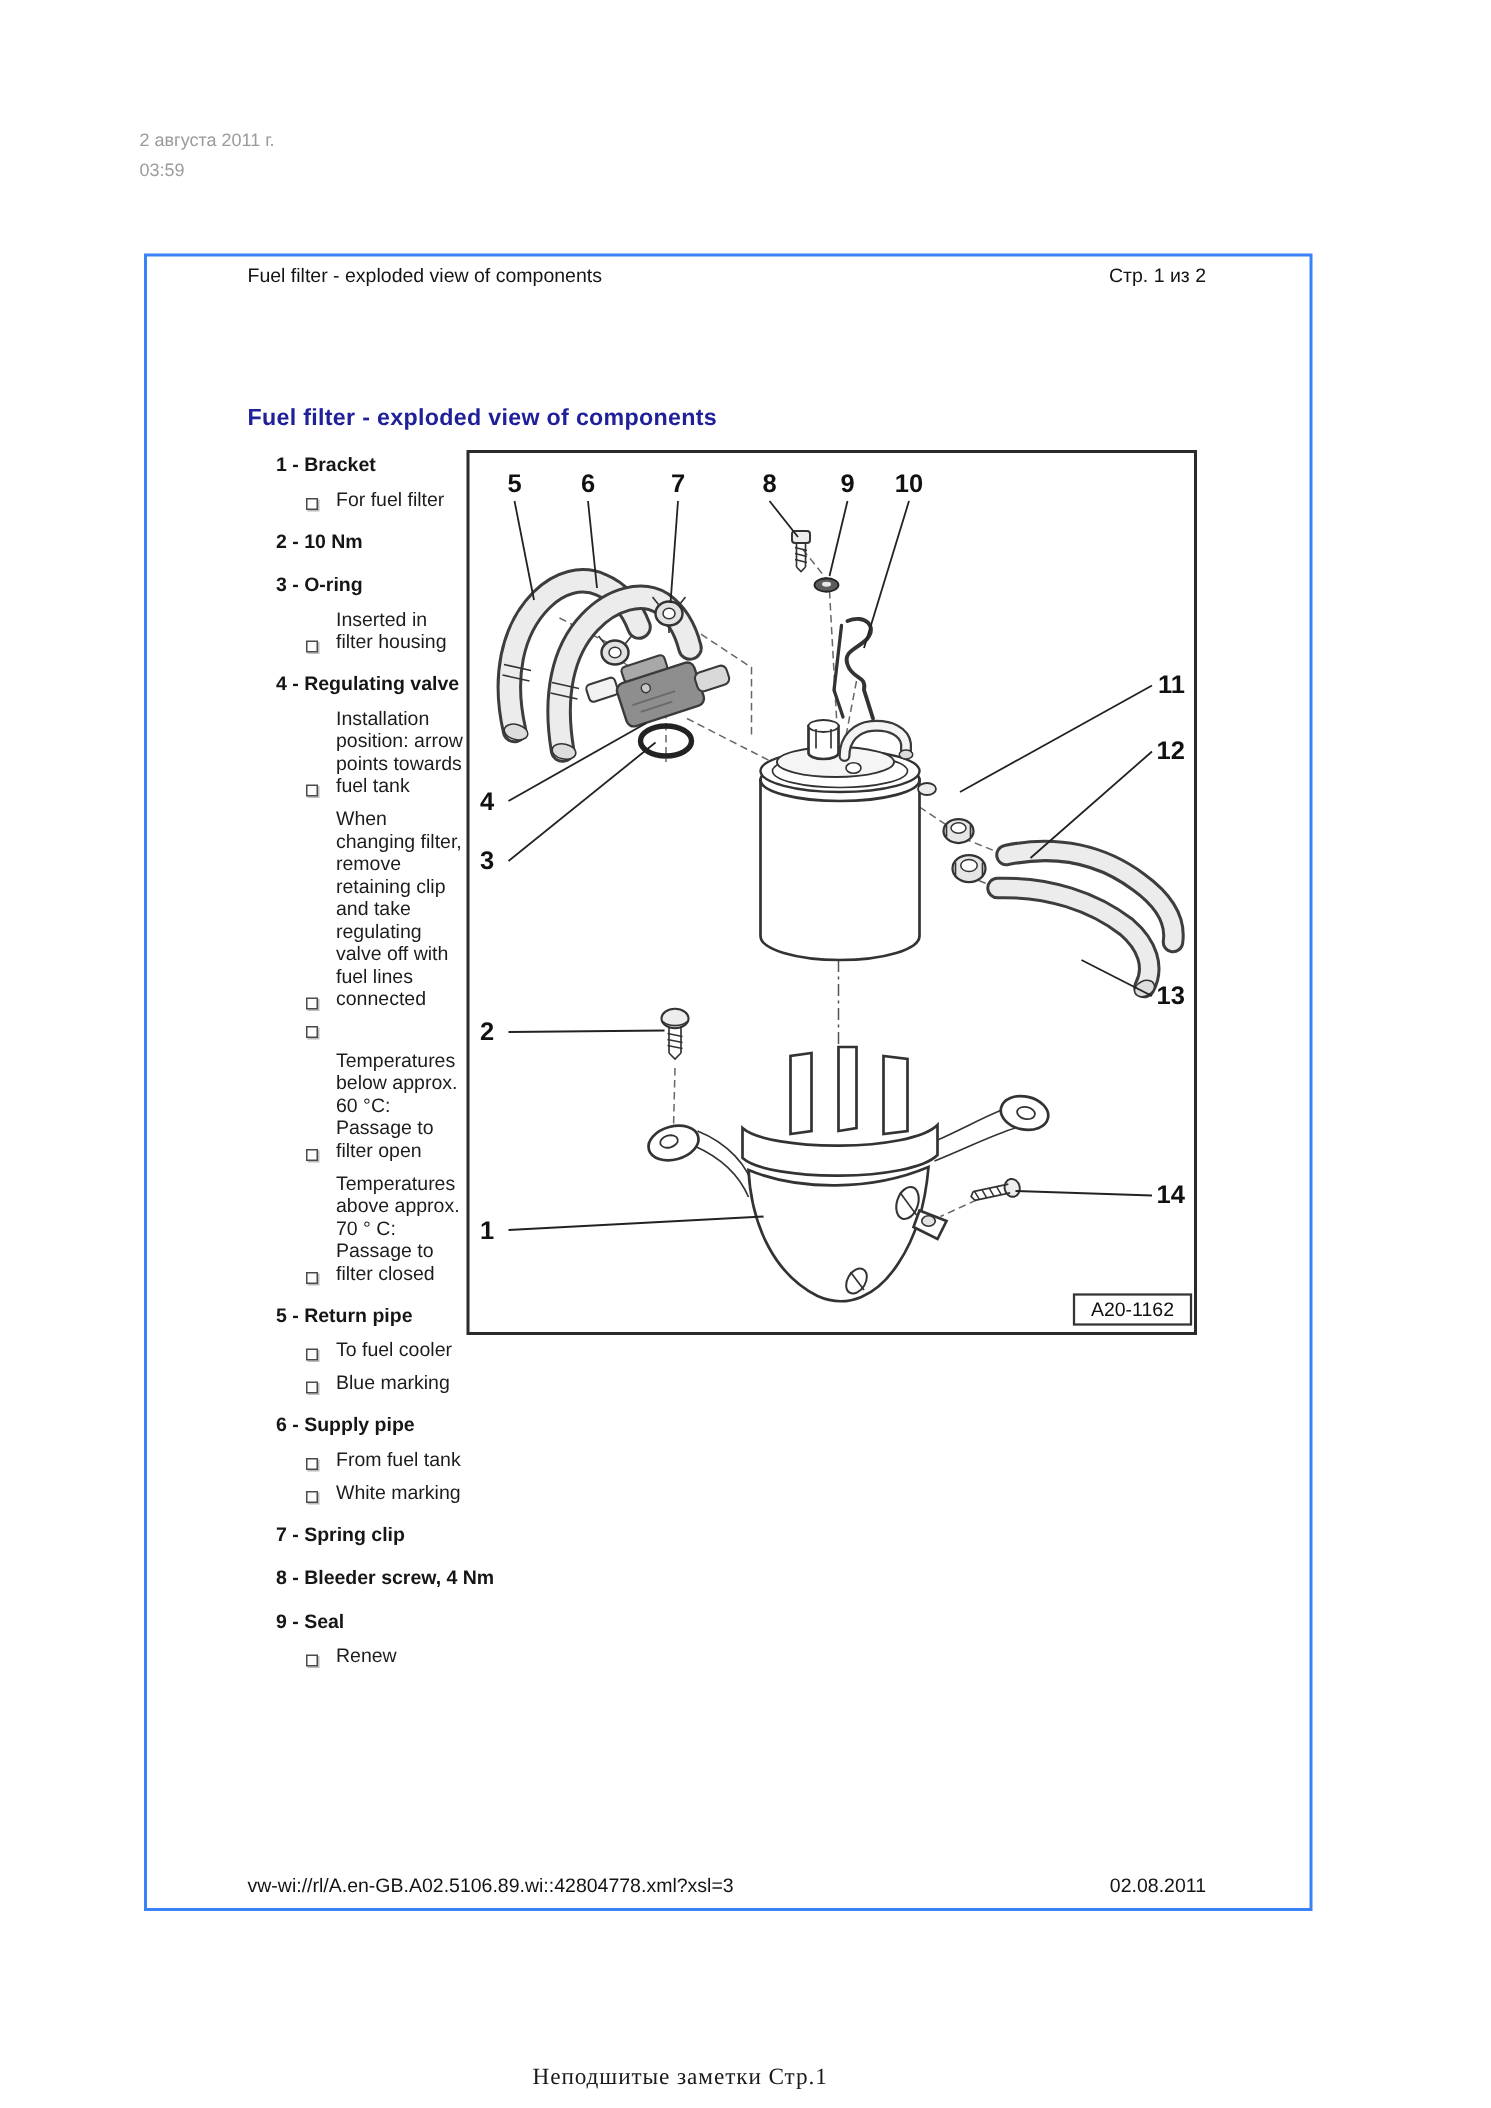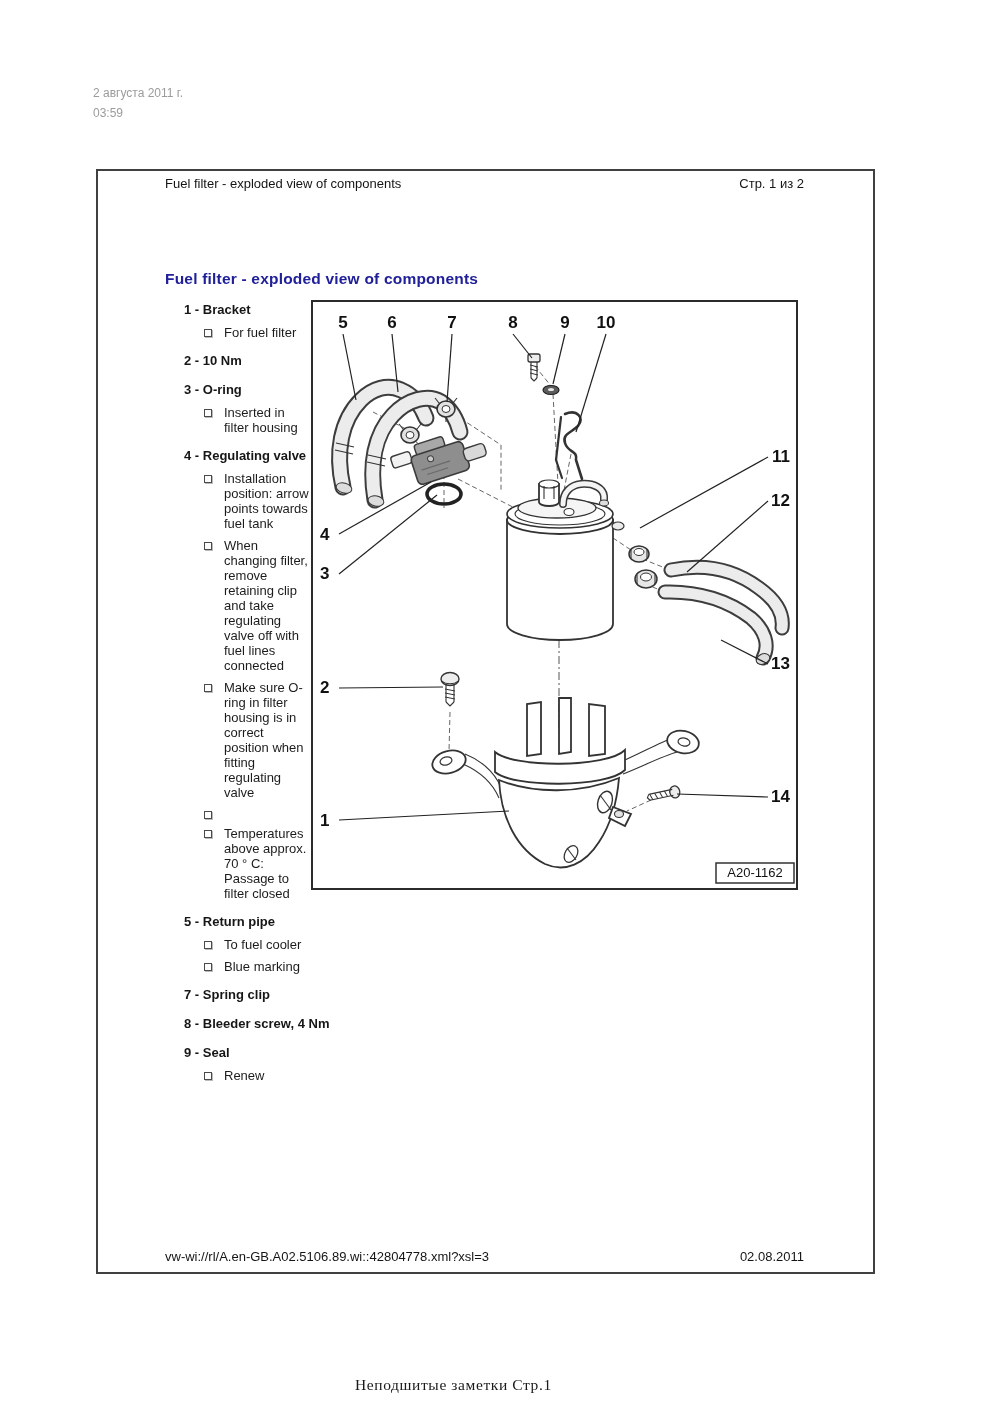--- a/index.html
+++ b/index.html
@@ -6,38 +6,38 @@
   body{
     width:994px;height:1405px;position:relative;background:#ffffff;
     font-family:"Liberation Sans","DejaVu Sans",sans-serif;color:#1a1a1a;
     overflow:hidden;
   }
   .timestamp{
     position:absolute;left:93px;top:84px;font-size:12px;line-height:1.65;color:#9b9b9b;
   }
   .frame{
     position:absolute;left:96px;top:169px;width:775px;height:1101px;
-    border:2px solid #404040;background:#fff;
+    border:2px solid #3b82f6;background:#fff;
   }
   .doc-header{position:absolute;left:67px;right:69px;top:5px;font-size:13px;color:#141414;}
   .doc-header .hl{float:left;}
   .doc-header .hr{float:right;margin-left:24px;}
   .doc-title{
     position:absolute;left:67px;top:99px;font-size:15.5px;font-weight:bold;color:#20209a;
     letter-spacing:.2px;
   }
   .parts-list{position:absolute;left:86px;top:131px;width:230px;}
   .part{margin-bottom:13px;}
   .part-label{
     font-size:13px;font-weight:bold;line-height:16px;color:#161616;
     padding-left:21px;text-indent:-21px;
   }
   .part.narrow{width:127px;}
   .part.wide .part-label{white-space:nowrap;}
-  .note{display:flex;margin-top:7px;padding-left:20px;line-height:15px;}
+  .note{display:flex;margin-top:7px;padding-left:20px;line-height:15px;align-items:flex-end;}
   .bullet{
     flex:0 0 auto;width:6px;height:6px;border:1px solid #4a4a4a;background:#fdfdfd;
     margin-top:4px;margin-right:12px;box-shadow:1px 1px 0 #bbb;
   }
   .note-text{font-size:13px;color:#1c1c1c;}
   .part.narrow .note-text{max-width:88px;}
   .part.wide .note-text{white-space:nowrap;}
   .diagram{
     position:absolute;left:213px;top:129px;width:483px;height:586px;
     border:2px solid #2b2b2b;background:#fff;
@@ -100,39 +100,50 @@
         <div class="note">
           <span class="bullet"></span>
           <span class="note-text">Installation position: arrow points towards fuel tank</span>
         </div>
         <div class="note">
           <span class="bullet"></span>
           <span class="note-text">When changing filter, remove retaining clip and take regulating valve off with fuel lines connected</span>
         </div>
         <div class="note">
           <span class="bullet"></span>
-          <span class="note-text">Make sure O-ring in filter housing is in correct position when fitting regulating valve</span>
-        </div>
-        <div class="note">
-          <span class="bullet"></span>
+        </div>
+        <div class="note">
+          <span class="bullet"></span>
+          <span class="note-text">Temperatures below approx. 60 °C: Passage to filter open</span>
         </div>
         <div class="note">
           <span class="bullet"></span>
           <span class="note-text">Temperatures above approx. 70 ° C: Passage to filter closed</span>
         </div>
       </div>
       <div class="part wide">
         <div class="part-label">5 - Return pipe</div>
         <div class="note">
           <span class="bullet"></span>
           <span class="note-text">To fuel cooler</span>
         </div>
         <div class="note">
           <span class="bullet"></span>
           <span class="note-text">Blue marking</span>
+        </div>
+      </div>
+      <div class="part wide">
+        <div class="part-label">6 - Supply pipe</div>
+        <div class="note">
+          <span class="bullet"></span>
+          <span class="note-text">From fuel tank</span>
+        </div>
+        <div class="note">
+          <span class="bullet"></span>
+          <span class="note-text">White marking</span>
         </div>
       </div>
       <div class="part wide">
         <div class="part-label">7 - Spring clip</div>
       </div>
       <div class="part wide">
         <div class="part-label">8 - Bleeder screw, 4 Nm</div>
       </div>
       <div class="part wide">
         <div class="part-label">9 - Seal</div>

